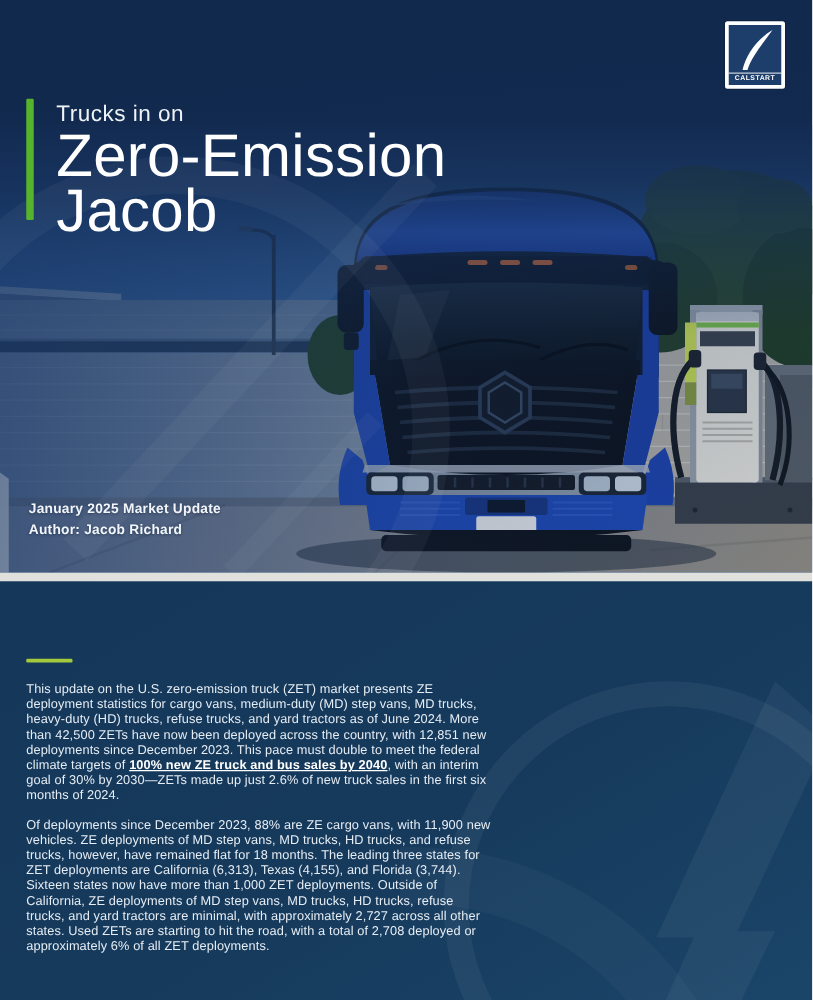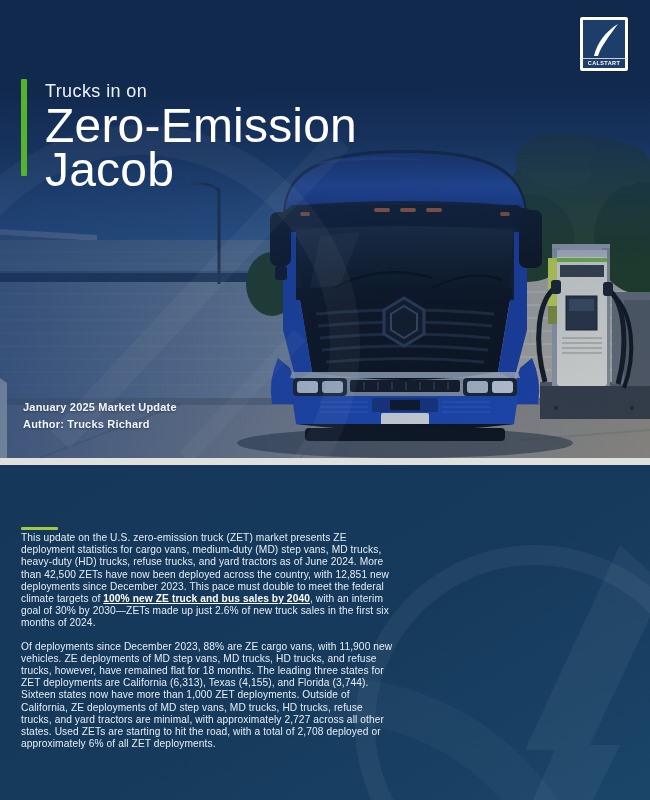--- a/index.html
+++ b/index.html
@@ -37,21 +37,21 @@
   
   .divider{width:650px;height:7px;background:#e0e0dc;}
   
   .overview{
     position:relative;width:650px;height:335px;overflow:hidden;
     background:linear-gradient(150deg,#14375a 0%,#163a5c 55%,#1a4569 100%);
     box-sizing:border-box;padding:55px 0 0 21px;
   }
   .overview-heading{color:#ffffff;font-size:14px;font-weight:800;letter-spacing:.8px;}
   .heading-underline{width:37px;height:3px;background:#a3c93c;margin-top:7px;border-radius:1px;}
-  .overview-body{margin-top:2px;width:372px;color:#e6edf4;font-size:10.2px;line-height:12.2px;letter-spacing:.1px;}
+  .overview-body{margin-top:16px;width:372px;color:#e6edf4;font-size:10.2px;line-height:12.2px;letter-spacing:.1px;}
   .overview-body p{margin:0 0 11px 0;}
   .inline-link{color:#ffffff;font-weight:800;text-decoration:underline;cursor:pointer;}
   .watermark{position:absolute;right:-100px;bottom:-140px;width:430px;height:430px;pointer-events:none;}
 </style>
 </head>
 <body>
 
 <div class="page">
 
   <div class="hero">
@@ -301,21 +301,21 @@
       <div class="accent-bar"></div>
       <div class="title-text">
         <div class="kicker">Trucks in on</div>
         <div class="main-title">Zero-Emission</div>
         <div class="main-title">Jacob</div>
       </div>
     </div>
 
     <div class="hero-meta">
       <div>January 2025 Market Update</div>
-      <div>Author: Trucks Richard</div>
+      <div>Author: Jacob Richard</div>
     </div>
   </div>
 
   <div class="divider"></div>
 
   <div class="overview">
 
     <svg class="watermark" viewBox="0 0 430 430" aria-hidden="true">
       <circle cx="215" cy="215" r="170" fill="none" stroke="#ffffff" stroke-opacity="0.05" stroke-width="20"></circle>
       <path d="M150,430 L235,240 L205,240 L300,35 L345,75 L270,235 L300,235 L205,430 Z" fill="#ffffff" fill-opacity="0.05"></path>

